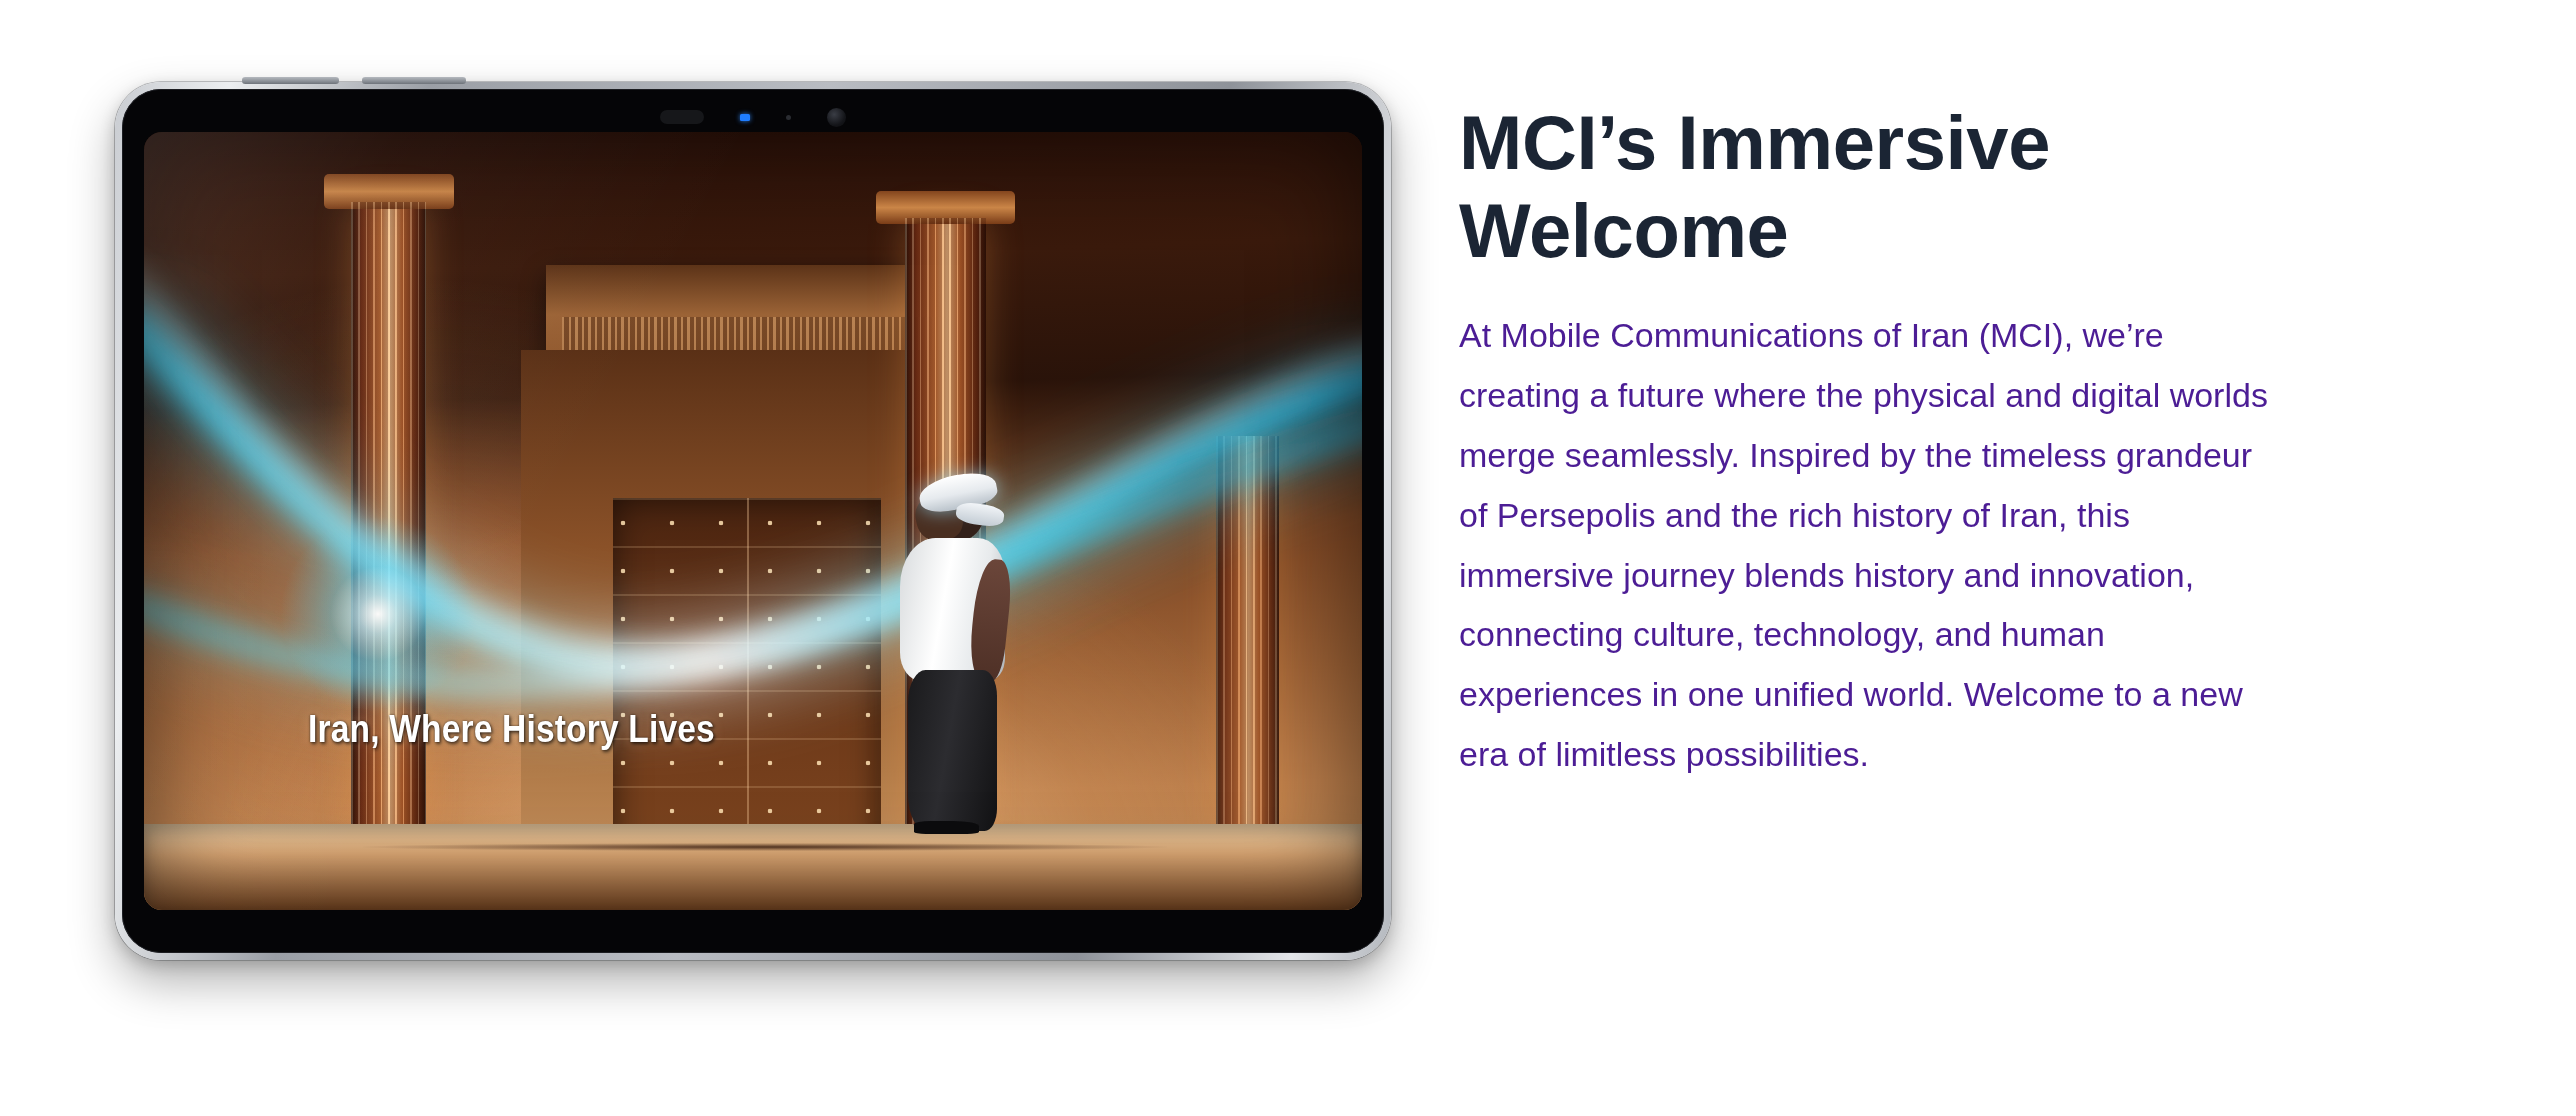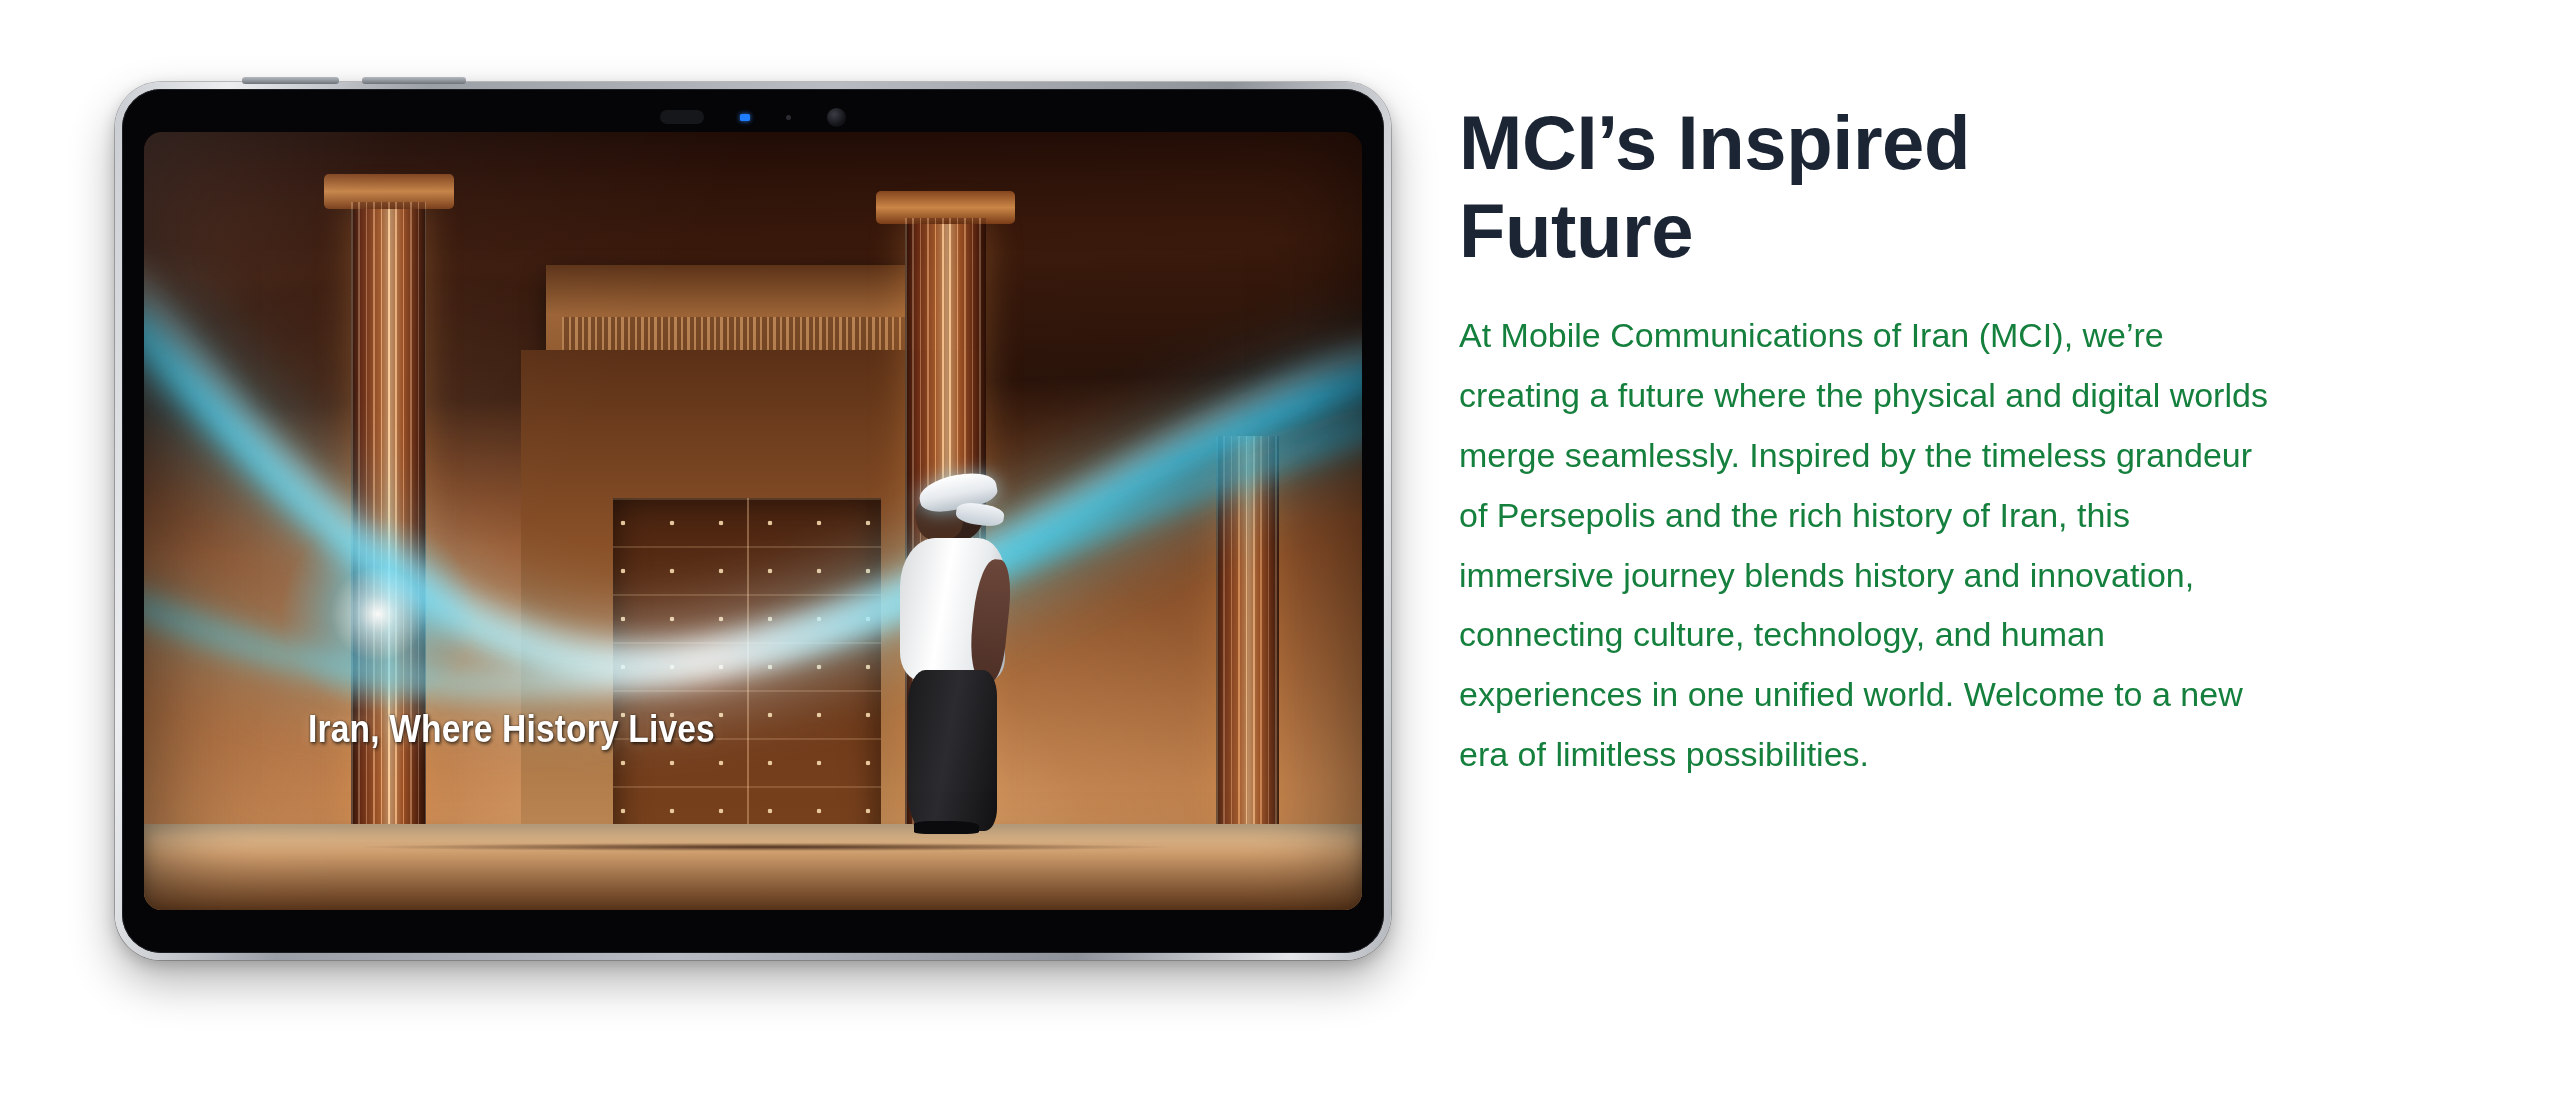--- a/index.html
+++ b/index.html
@@ -351,21 +351,21 @@
     color: #1b2534;
     max-width: 658px;
   }
 
   .body-copy {
     margin: 31px 0 0 0;
     font-family: "Liberation Sans", sans-serif;
     font-weight: 400;
     font-size: 34px;
     line-height: 1.76;
-    color: #15803d;
+    color: #4c1d95;
     max-width: 830px;
   }
 </style>
 </head>
 <body>
 
 <div class="page">
 
   <div class="device-wrap">
     <div class="device">
@@ -448,18 +448,18 @@
             <div class="vignette"></div>
             <div class="gloss"></div>
           </div>
         </div>
 
       </div>
     </div>
   </div>
 
   <div class="text-col">
-    <h1 class="headline">MCI’s Inspired Future</h1>
+    <h1 class="headline">MCI’s Immersive Welcome</h1>
     <p class="body-copy">At Mobile Communications of Iran (MCI), we’re creating a future where the physical and digital worlds merge seamlessly. Inspired by the timeless grandeur of Persepolis and the rich history of Iran, this immersive journey blends history and innovation, connecting culture, technology, and human experiences in one unified world. Welcome to a new era of limitless possibilities.</p>
   </div>
 
 </div>
 
 
 </body></html>

